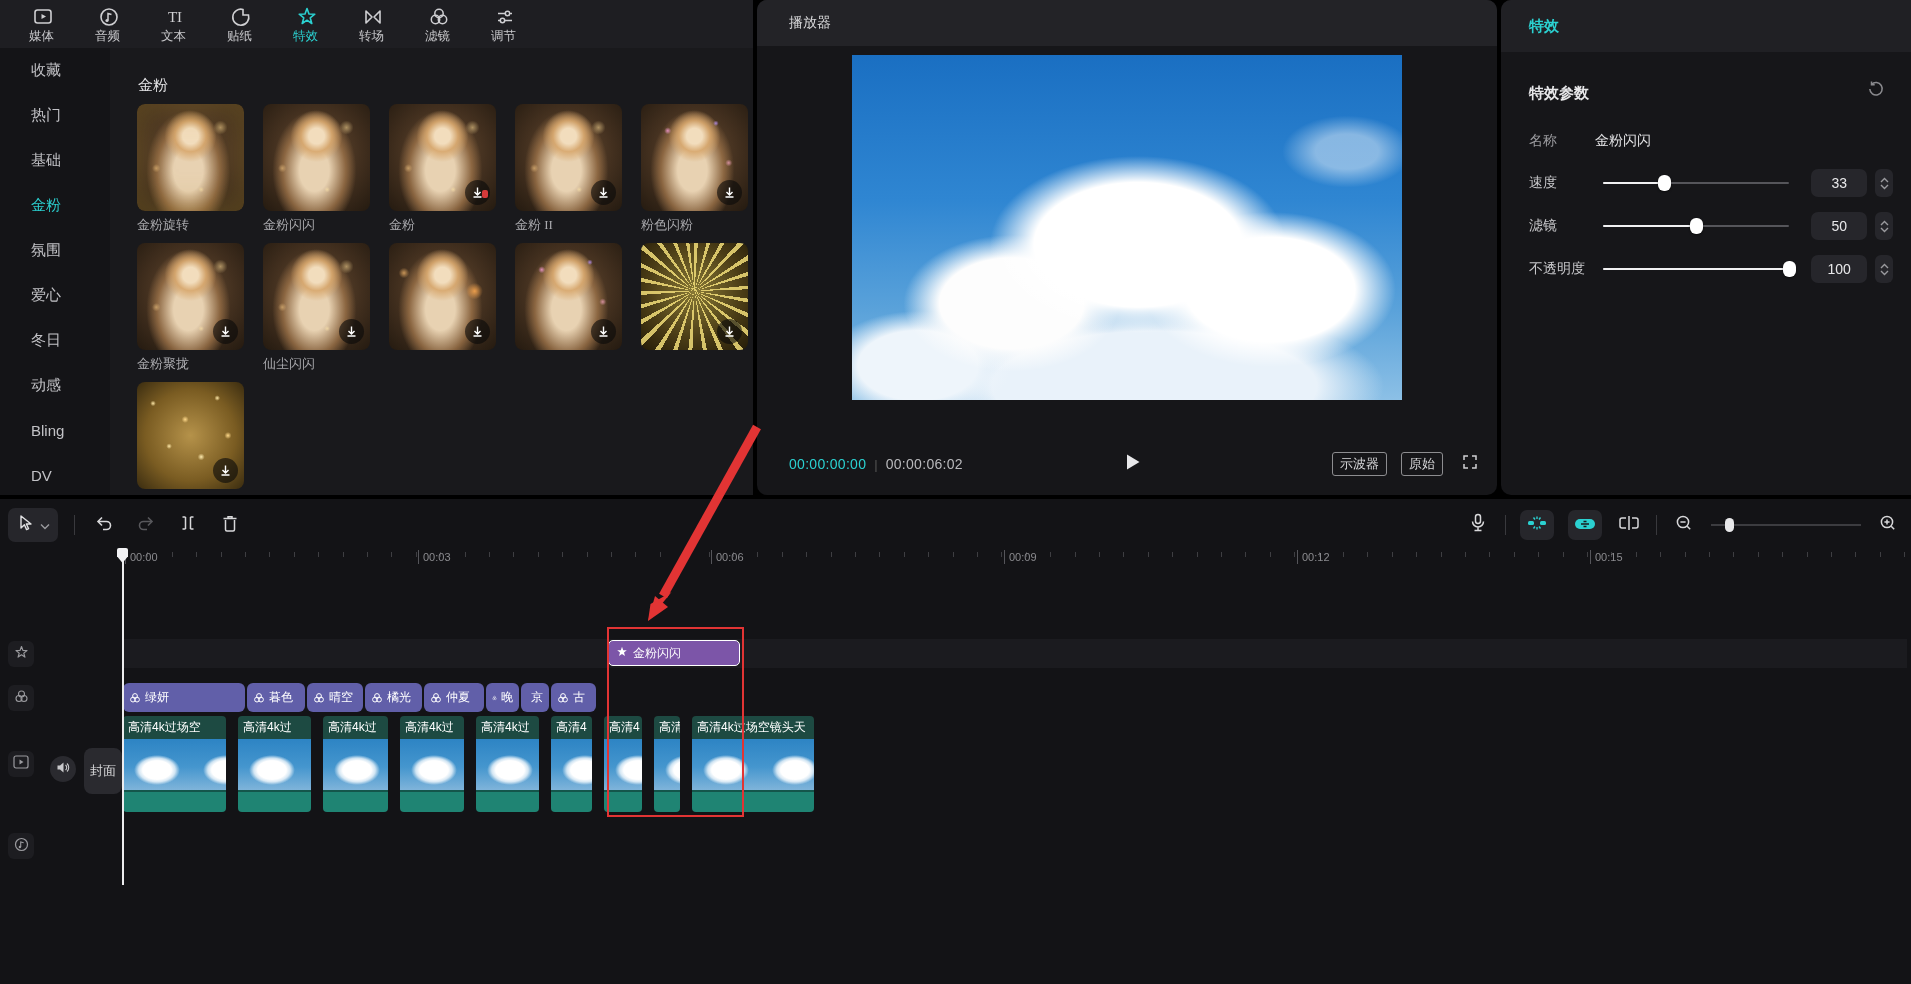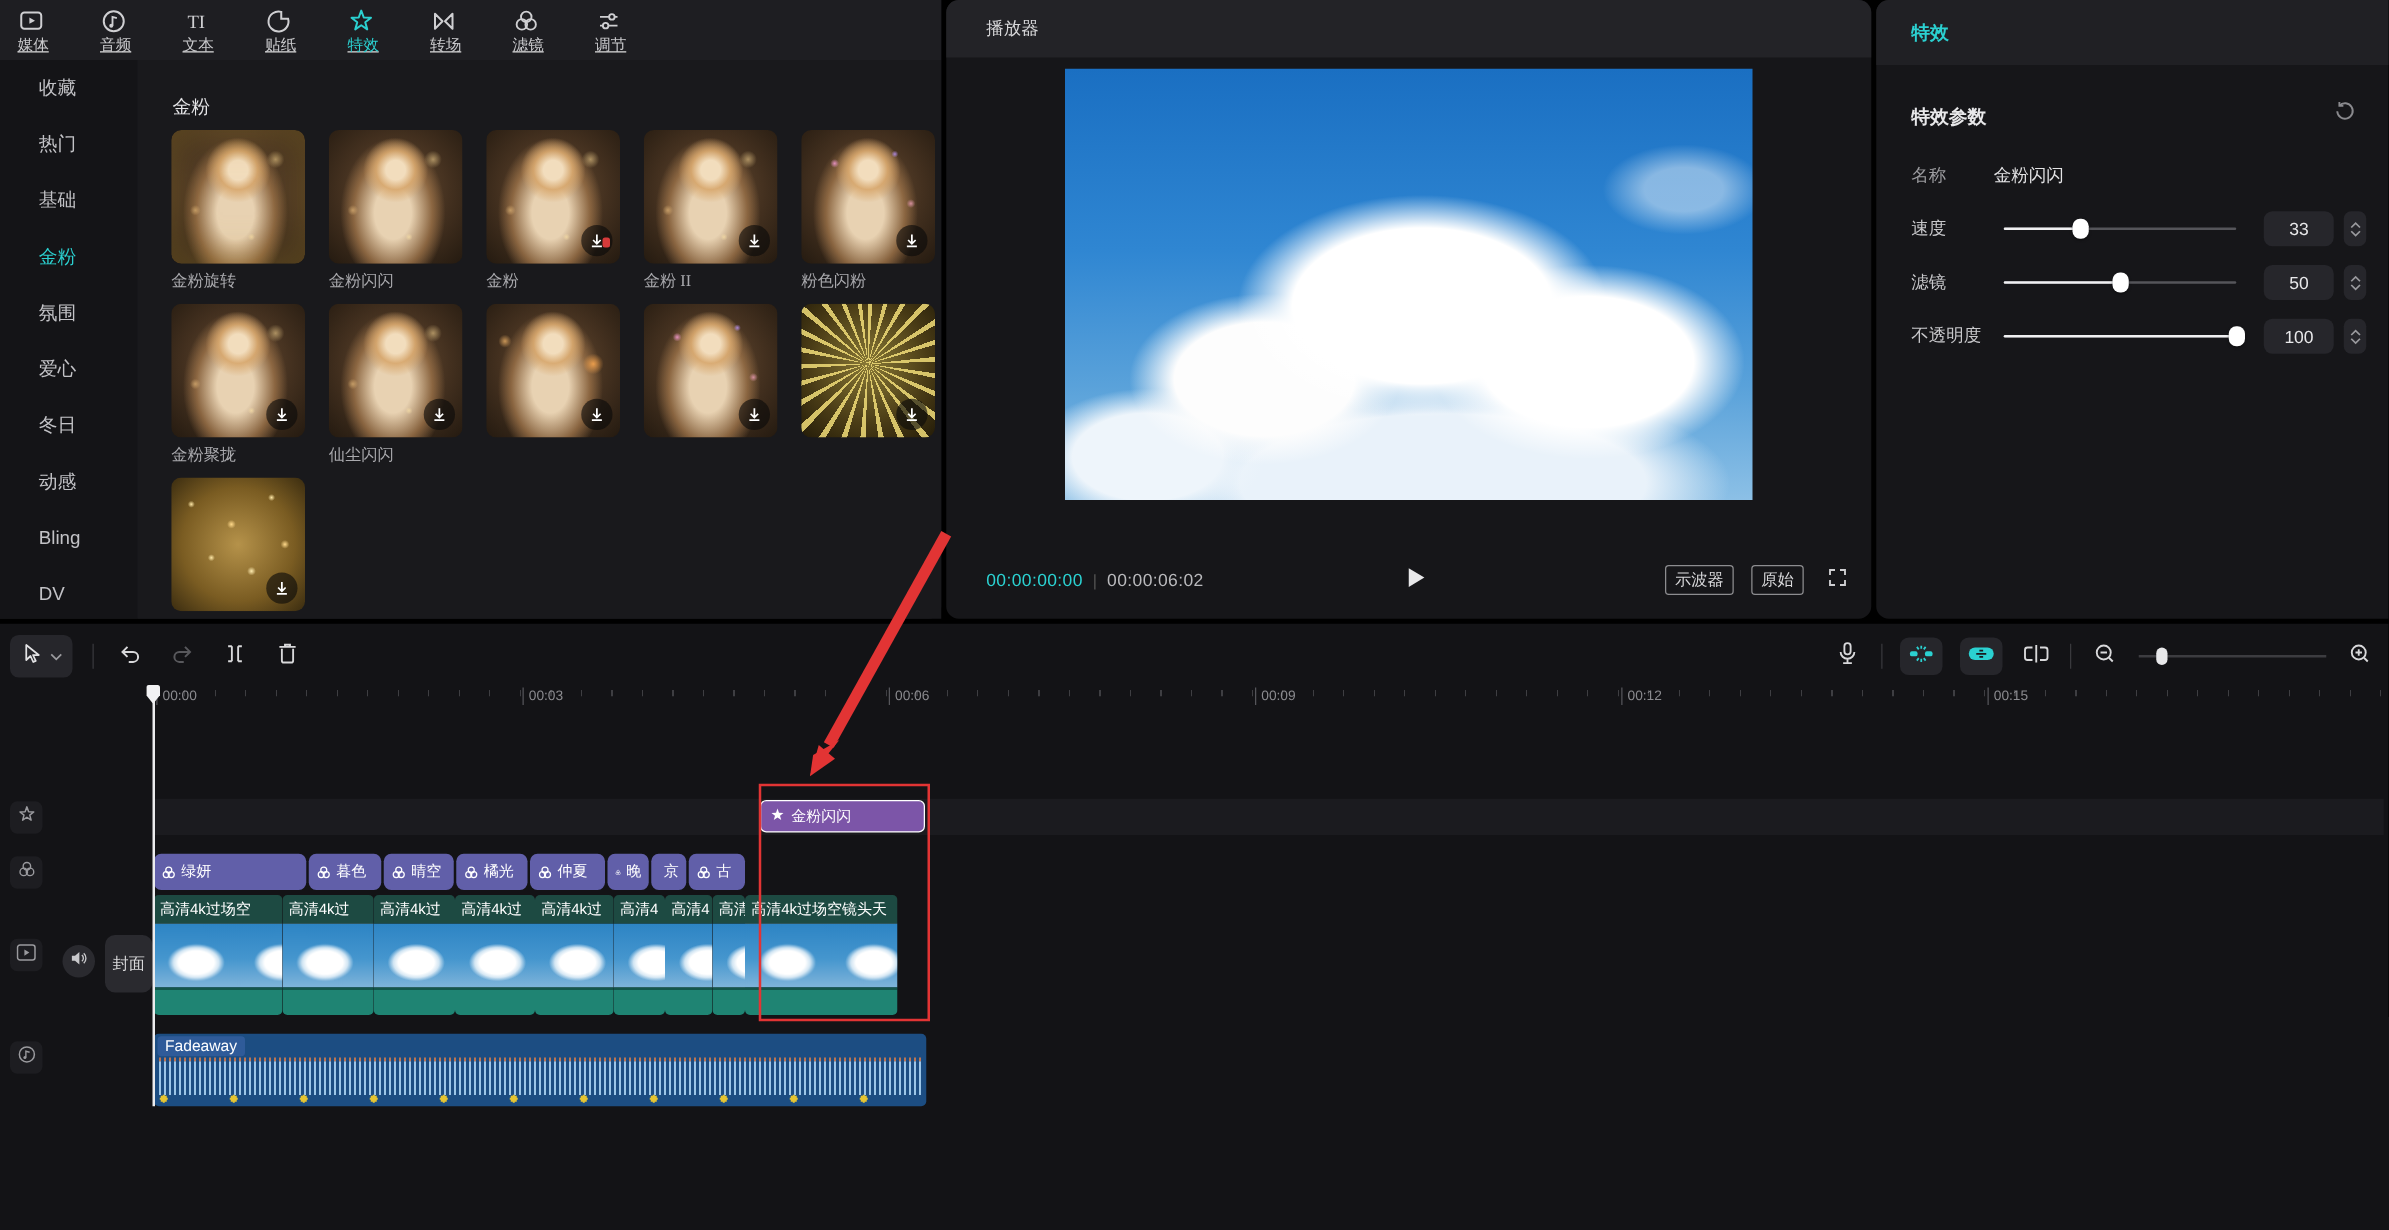--- a/index.html
+++ b/index.html
@@ -4,21 +4,21 @@
 <style>
   html,body{margin:0;padding:0;background:#000;}
   #app{position:relative;width:1911px;height:984px;background:#000;overflow:hidden;
        font-family:"Liberation Sans","DejaVu Sans",sans-serif;color:#ddd;
        -webkit-font-smoothing:antialiased;}
 
   
   #panel-left{position:absolute;left:0;top:0;width:753px;height:495px;background:#17171a;border-radius:0 0 10px 0;}
   #top-toolbar{position:absolute;left:0;top:0;width:753px;height:48px;background:#1e1e22;border-radius:0 0 0 0;
                display:flex;align-items:center;padding-left:14px;box-sizing:border-box;gap:26px;}
-  .tb-item{display:flex;flex-direction:column;align-items:flex-start;gap:2px;width:40px;cursor:pointer;text-decoration:underline;}
+  .tb-item{display:flex;flex-direction:column;align-items:flex-end;gap:2px;width:40px;cursor:pointer;}
   .tb-item .lbl{font-size:12.5px;color:#c9c9cc;line-height:13px;white-space:nowrap;}
   .tb-item.active .lbl{color:#2bd1d1;}
   .tb-item svg{display:block;}
   #sidebar{position:absolute;left:0;top:48px;width:110px;height:447px;background:#141417;}
   .sb-item{height:45px;display:flex;align-items:center;padding-left:31px;font-size:15px;color:#c2c2c6;cursor:pointer;}
   .sb-item.active{color:#2bd1d1;}
   #fx-area{position:absolute;left:110px;top:48px;width:643px;height:447px;background:#19191c;overflow:hidden;}
   #fx-title{position:absolute;left:28px;top:28px;font-size:15px;color:#e6e6e8;}
   #fx-grid{position:absolute;left:27px;top:56px;width:616px;display:flex;flex-wrap:wrap;column-gap:19px;row-gap:9px;}
   .fx-item{width:107px;cursor:pointer;}
@@ -130,21 +130,21 @@
   #fx-band{position:absolute;left:123px;right:4px;top:140px;height:29px;background:#1b1b1f;}
   #fx-clip{position:absolute;left:608px;top:141px;width:132px;height:26px;background:#7c55a8;border:1px solid #fff;
            border-radius:5px;box-sizing:border-box;display:flex;align-items:center;gap:5px;padding:0 7px;cursor:pointer;}
   #fx-clip span{font-size:12px;color:#fff;white-space:nowrap;overflow:hidden;}
 
   #filter-track{position:absolute;left:123px;top:184px;height:29px;display:flex;gap:2px;}
   .fclip{height:29px;background:#615fa9;border-radius:6px;display:flex;align-items:center;gap:4px;
          padding:0 6px;box-sizing:border-box;overflow:hidden;cursor:pointer;flex:none;}
   .fclip span{font-size:12px;color:#fff;white-space:nowrap;}
 
-  #video-track{position:absolute;left:123px;top:217px;height:80px;display:flex;gap:0;}
+  #video-track{position:absolute;left:123px;top:217px;height:80px;display:flex;gap:12px;}
   .vclip{height:96px;border-radius:4px;overflow:hidden;flex:none;display:flex;flex-direction:column;cursor:pointer;}
   .vlabel{height:23px;background:#1d4a42;color:#fff;font-size:12px;line-height:23px;padding:0 5px;white-space:nowrap;overflow:hidden;flex:none;}
   .vfilm{height:51px;flex:none;background:
       radial-gradient(ellipse 26px 17px at 34px 31px, #ffffff 55%, rgba(255,255,255,.75) 70%, rgba(255,255,255,0) 88%),
       linear-gradient(180deg,#2d84c4 0%, #4596ce 55%, #7fb4da 100%);
       background-size:69px 51px;background-repeat:repeat-x;}
   .vaudio{height:22px;flex:none;background:#1f8473;border-top:2px solid rgba(0,0,0,.35);box-sizing:border-box;}
 
   #audio-track{position:absolute;left:123px;top:328px;width:618px;height:58px;background:#1c4d82;border-radius:4px;cursor:pointer;}
   #audio-label{position:absolute;left:3px;top:2px;background:#2f5b99;border-radius:3px;color:#fff;font-size:12.5px;
@@ -699,26 +699,20 @@
           <div class="vfilm"></div>
           <div class="vaudio"></div>
         </div>
       <div class="vclip" style="width:122px">
           <div class="vlabel">高清4k过场空镜头天</div>
           <div class="vfilm"></div>
           <div class="vaudio"></div>
         </div>
     </div>
 
-    <div id="audio-track">
-      <div id="audio-label">Fadeaway</div>
-      <div id="audio-wave"></div>
-      <div id="audio-tips"></div>
-      <div id="audio-dots"></div>
-    </div>
 
     <div id="playhead-line"></div>
     <div id="playhead-head"></div>
     <div id="sel-red-box"></div>
   </div>
 
   <svg id="red-arrow" viewBox="0 0 1911 984">
     <line x1="757" y1="427" x2="663" y2="596" stroke="#e23434" stroke-width="9"></line>
     <polygon points="648,621 650.5,604 671.5,592" fill="#e23434"></polygon>
     <polygon points="648,621 668,607 655,596" fill="#e23434"></polygon>

